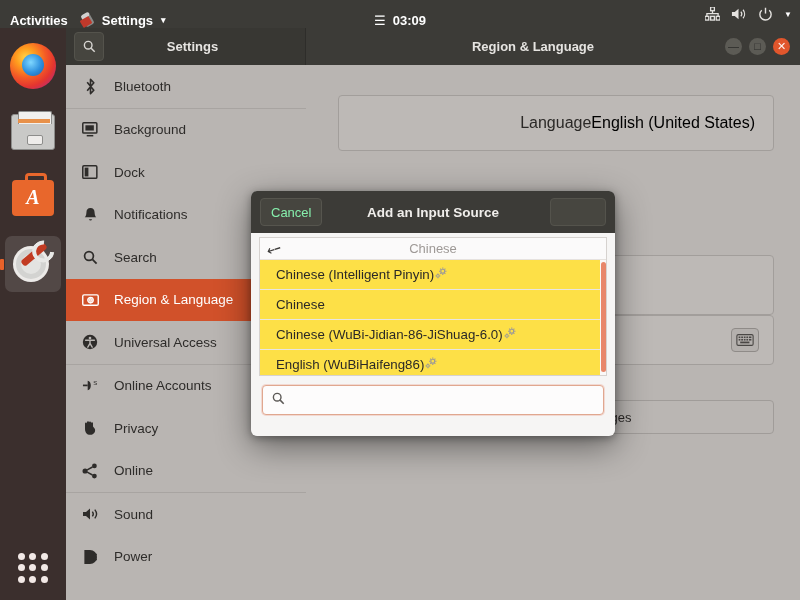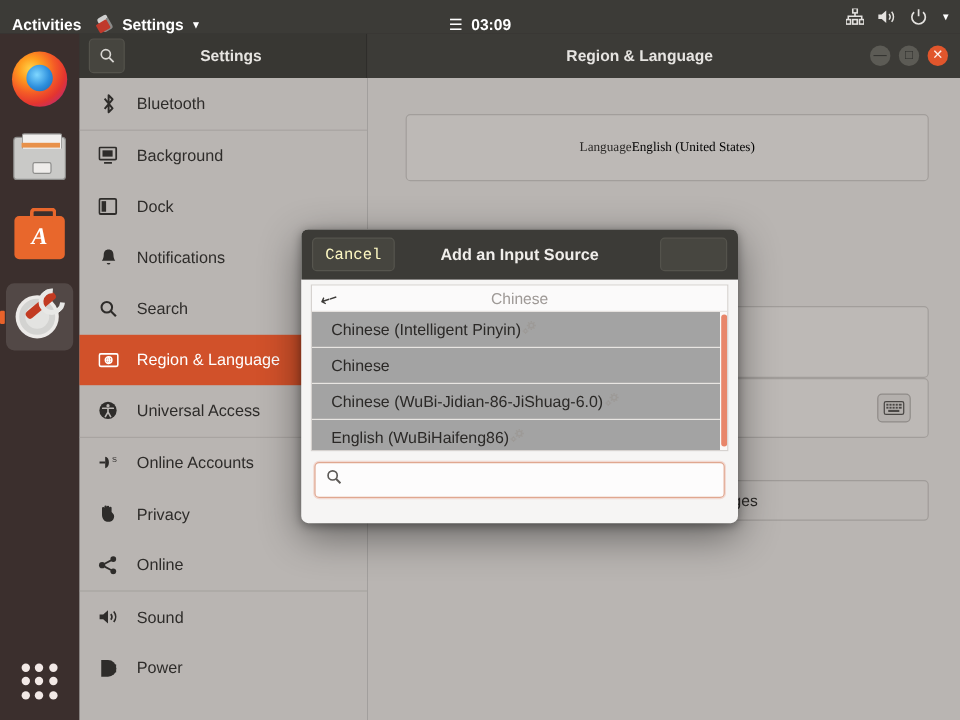--- a/index.html
+++ b/index.html
@@ -152,22 +152,22 @@
   .main {
     position: absolute; top: 37px; left: 240px;
     width: 494px; height: 535px; background: #b9b5b2;
     overflow: hidden;
   }
   .card {
     position: absolute; background: #bdb9b6;
     border: 1px solid #a29e9b; border-radius: 4px;
   }
   .row {
-    display: flex; align-items: center; justify-content: center;
-    padding: 0 18px; height: 54px; font-size: 11px; color: #2b2927; font-family: Liberation Serif, serif;
+    display: flex; align-items: center; justify-content: flex-end;
+    padding: 0 18px; height: 54px; font-size: 16px; color: #2b2927;
   }
   .row + .row { border-top: 1px solid #a8a4a1; }
   .row-val { color: #000000; }
   .kbd-btn {
     width: 28px; height: 24px; border-radius: 4px;
     border: 1px solid #8f8b88; background: #b4b0ad;
     display: flex; align-items: center; justify-content: center;
   }
   .manage-btn {
     position: absolute; left: 16px; top: 335px;
@@ -186,22 +186,22 @@
     box-shadow: 0 10px 34px rgba(0,0,0,0.46), 0 2px 8px rgba(0,0,0,0.34);
     z-index: 100; overflow: hidden;
   }
   .dlg-header {
     height: 42px; background: #3c3b37;
     display: flex; align-items: center; position: relative;
   }
   .dlg-cancel {
     margin-left: 9px; height: 28px; padding: 0 10px;
     border-radius: 4px; background: #46453f; border: 1px solid #56554e;
-    color: #fef9c3; font-size: 13px;
-    display: flex; align-items: center; font-family: Liberation Mono, monospace;
+    color: #86efac; font-size: 13px;
+    display: flex; align-items: center;
   }
   .dlg-title {
     position: absolute; left: 0; right: 0; text-align: center;
     color: #f0eeeb; font-size: 13.5px; font-weight: bold;
     pointer-events: none;
   }
   .dlg-add {
     position: absolute; right: 9px; top: 7px;
     width: 56px; height: 28px;
     border-radius: 4px; background: #474640; border: 1px solid #54534c;
@@ -223,21 +223,21 @@
   .back-arrow {
     position: absolute; left: 7px; top: 3px;
     color: #3b3937; font-size: 13px; transform: rotate(-18deg);
     font-weight: bold;
   }
   .lrow {
     height: 30px; display: flex; align-items: center;
     justify-content: flex-start;
     padding: 0 3px 0 16px;
     font-size: 13.3px; color: #2b2927;
-    border-bottom: 1px solid #e8e5e2; background: #a3a3a3;
+    border-bottom: 1px solid #e8e5e2; background: #fde047;
   }
   .lrow:last-child { border-bottom: none; }
   .scrollbar {
     position: absolute; right: 0; top: 22px;
     width: 6px; height: 115px; background: #faf8f7;
   }
   .scroll-thumb {
     position: absolute; left: 1px; top: 2px;
     width: 5px; height: 110px;
     background: #e8866a; border-radius: 3px;

